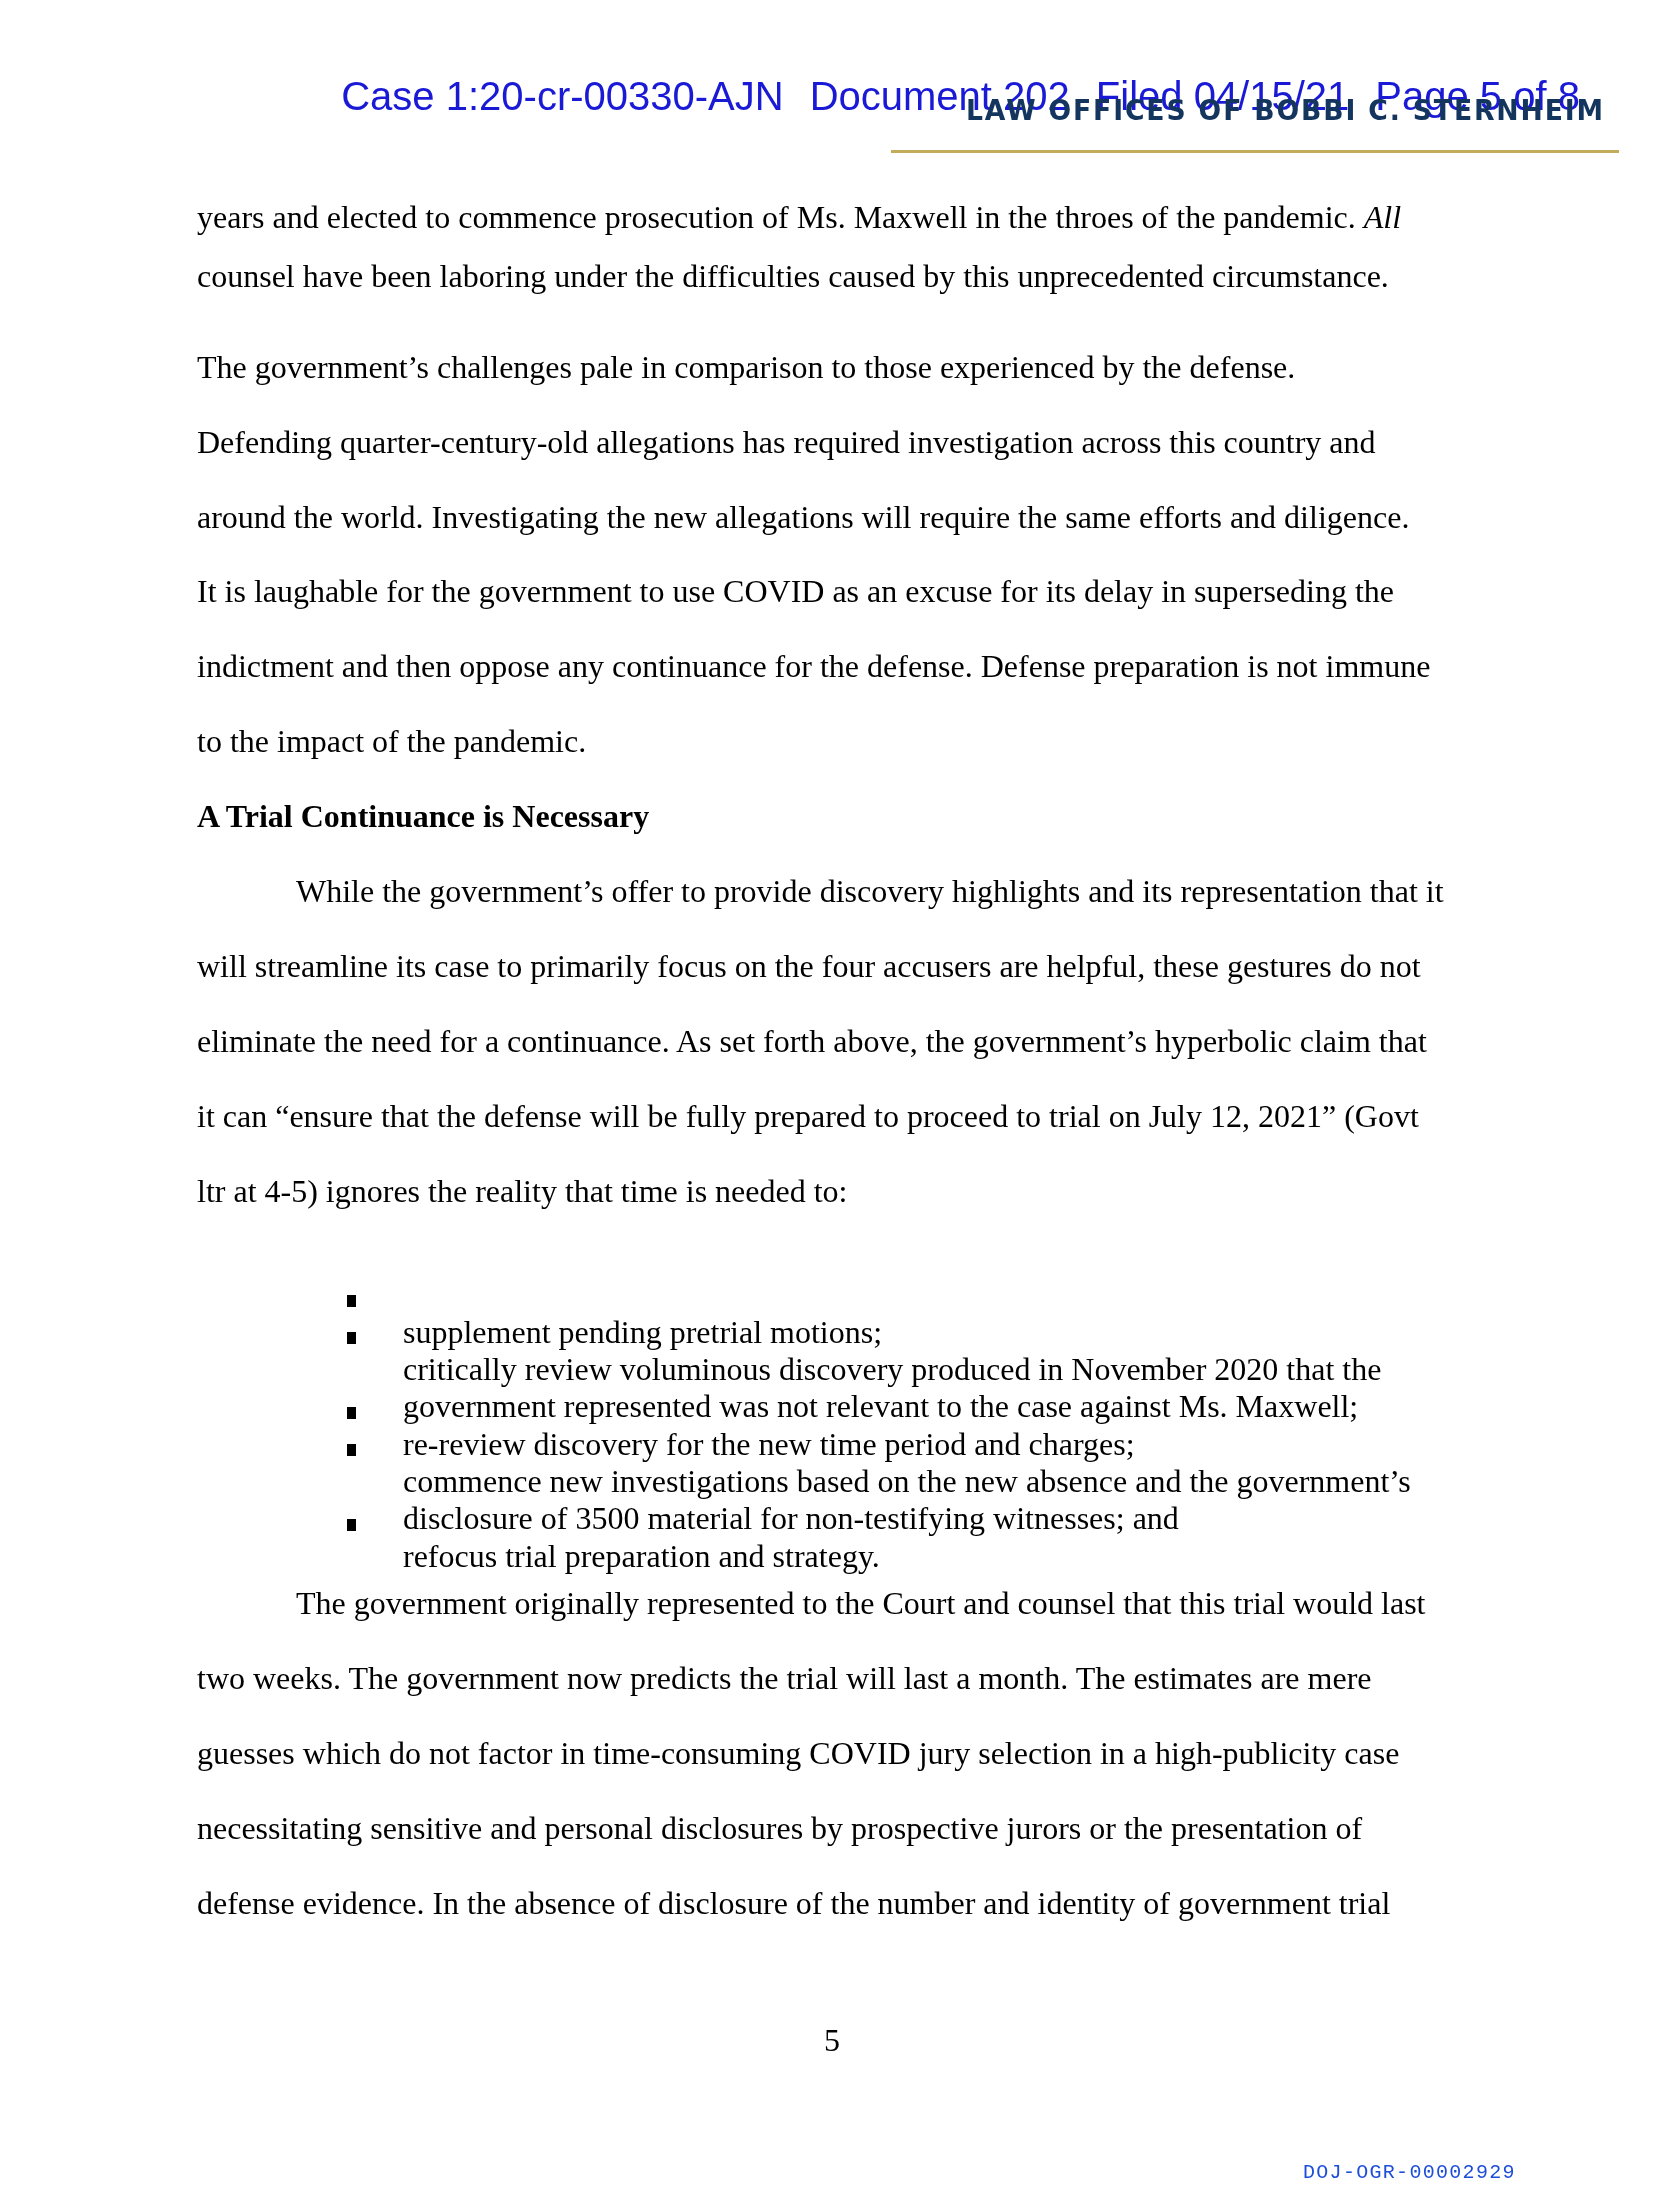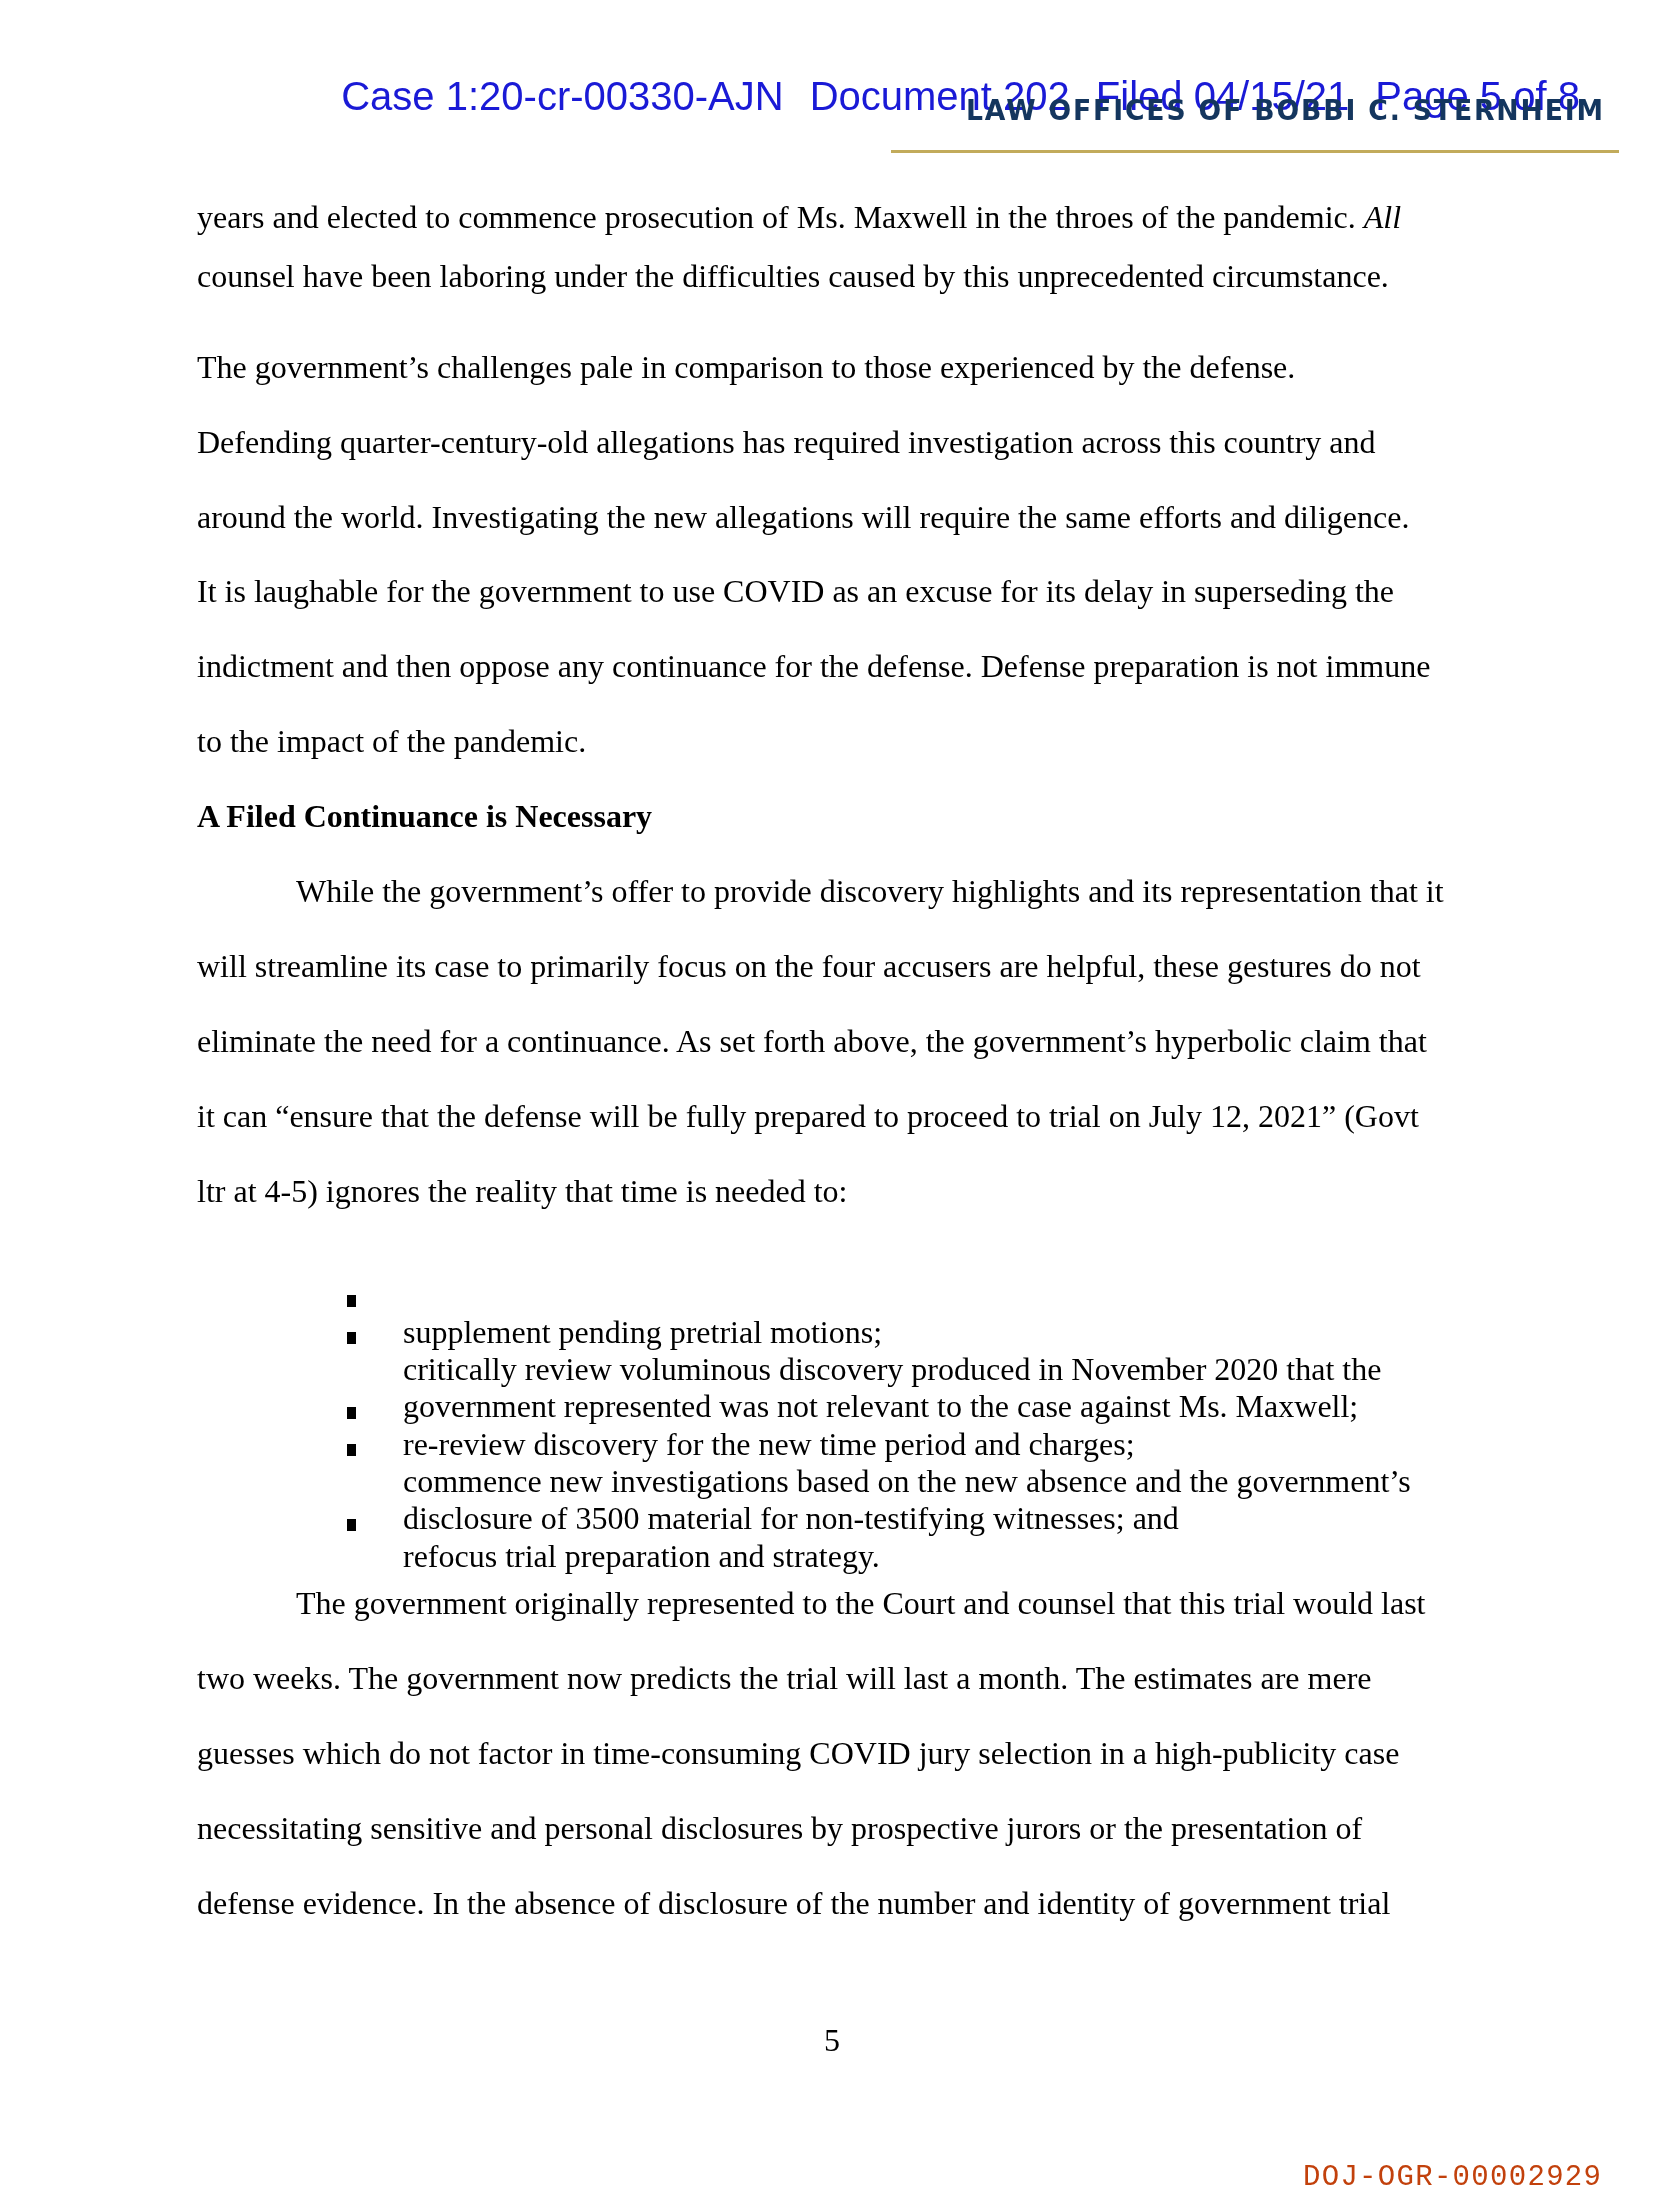--- a/index.html
+++ b/index.html
@@ -23,21 +23,21 @@
     position: absolute; left: 197px;
     font-family: "Liberation Serif", serif; font-size: 32px; color: #000;
     white-space: nowrap;
   }
   .indent { left: 296px; }
   .heading { font-weight: bold; }
   .bullet-item { position: absolute; left: 348px; font-family: "Liberation Serif", serif; font-size: 32px; color:#000; white-space: nowrap; }
   .bullet-mark { position: absolute; left: -1.3px; top: 9.2px; width: 9.2px; height: 12px; background: #000; }
   .bullet-text { position: absolute; left: 55px; margin-top: 28px; }
   .page-num { position: absolute; top: 2022px; left: 824px; font-family: "Liberation Serif", serif; font-size: 32px; color:#000; }
-  .bates { position: absolute; top: 2161px; left: 1303px; font-family: "Liberation Mono", monospace; font-size: 29px; color:#c2410c; letter-spacing: 1.3px; }
+  .bates { position: absolute; top: 2161px; left: 1303px; font-family: "Liberation Mono", monospace; font-size: 20px; color:#1d4ed8; letter-spacing: 1.3px; }
 </style>
 </head>
 <body>
 
 <div class="ecf-header">
   <span>Case 1:20-cr-00330-AJN</span><span>Document 202</span><span>Filed 04/15/21</span><span>Page 5 of 8</span>
 </div>
 
 <div class="firm-name">LAW OFFICES OF BOBBI C. STERNHEIM</div>
 <div class="firm-rule"></div>
@@ -46,21 +46,21 @@
   <div class="line" style="top:199px"><span>years and elected to commence prosecution of Ms. Maxwell in the throes of the pandemic. </span><i>All</i></div>
   <div class="line" style="top:258px">counsel have been laboring under the difficulties caused by this unprecedented circumstance.</div>
   <div class="line" style="top:349px">The government’s challenges pale in comparison to those experienced by the defense.</div>
   <div class="line" style="top:424px">Defending quarter-century-old allegations has required investigation across this country and</div>
   <div class="line" style="top:499px">around the world.  Investigating the new allegations will require the same efforts and diligence.</div>
   <div class="line" style="top:573px">It is laughable for the government to use COVID as an excuse for its delay in superseding the</div>
   <div class="line" style="top:648px">indictment and then oppose any continuance for the defense.  Defense preparation is not immune</div>
   <div class="line" style="top:723px">to the impact of the pandemic.</div>
 </div>
 
-<div class="line heading" style="top:798px">A Filed Continuance is Necessary</div>
+<div class="line heading" style="top:798px">A Trial Continuance is Necessary</div>
 
 <div>
   <div class="line indent" style="top:873px">While the government’s offer to provide discovery highlights and its representation that it</div>
   <div class="line" style="top:948px">will streamline its case to primarily focus on the four accusers are helpful, these gestures do not</div>
   <div class="line" style="top:1023px">eliminate the need for a continuance. As set forth above, the government’s hyperbolic claim that</div>
   <div class="line" style="top:1098px">it can “ensure that the defense will be fully prepared to proceed to trial on July 12, 2021” (Govt</div>
   <div class="line" style="top:1173px">ltr at 4-5) ignores the reality that time is needed to:</div>
 </div>
 
 <div>

